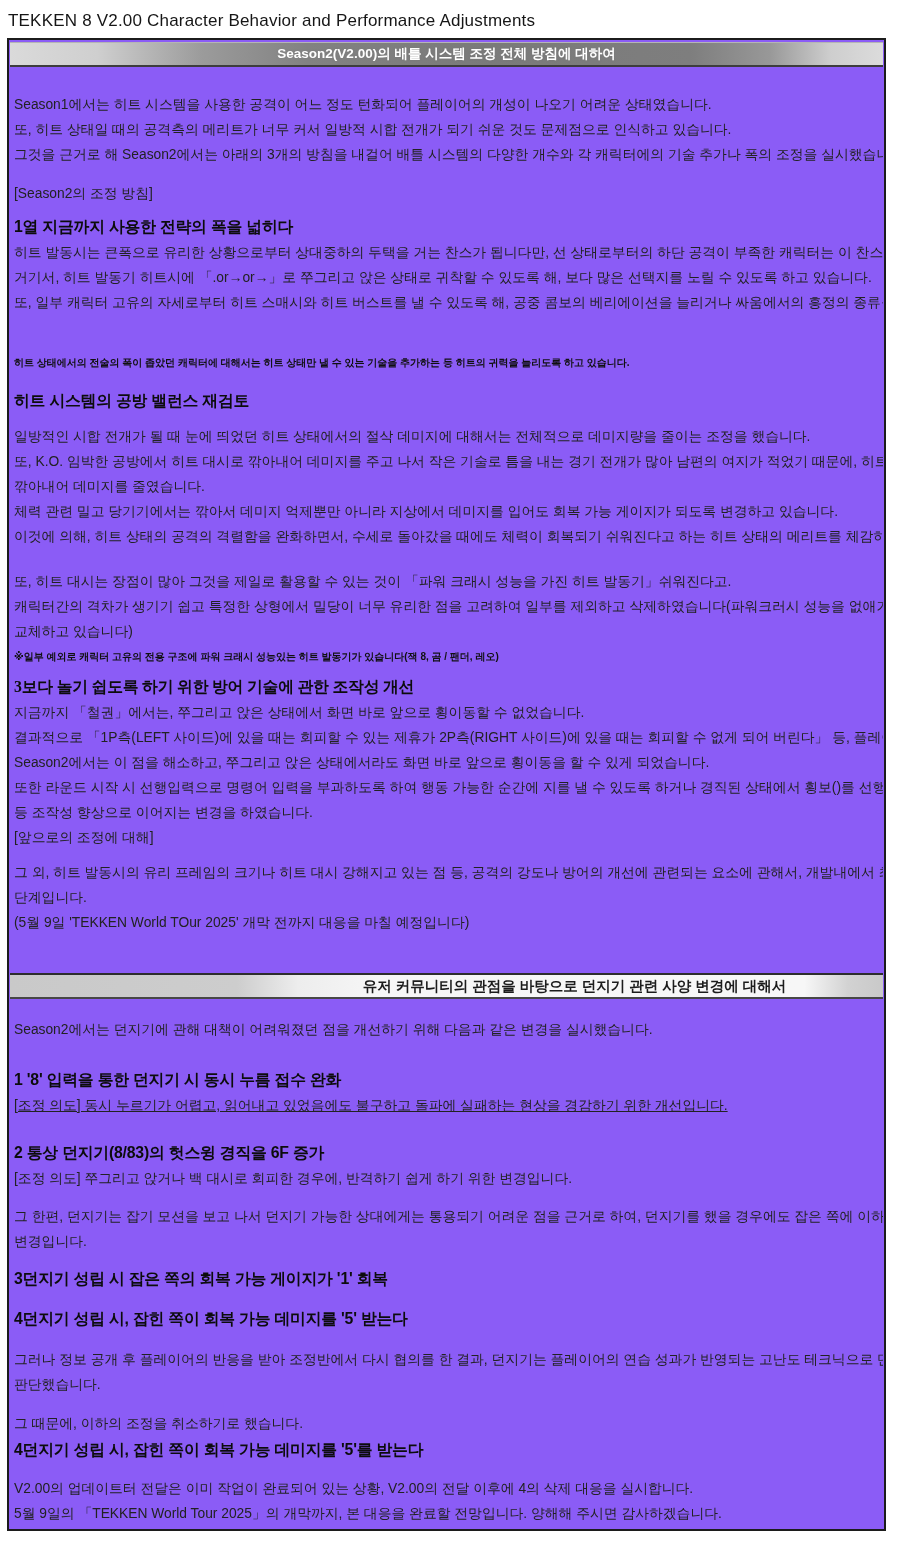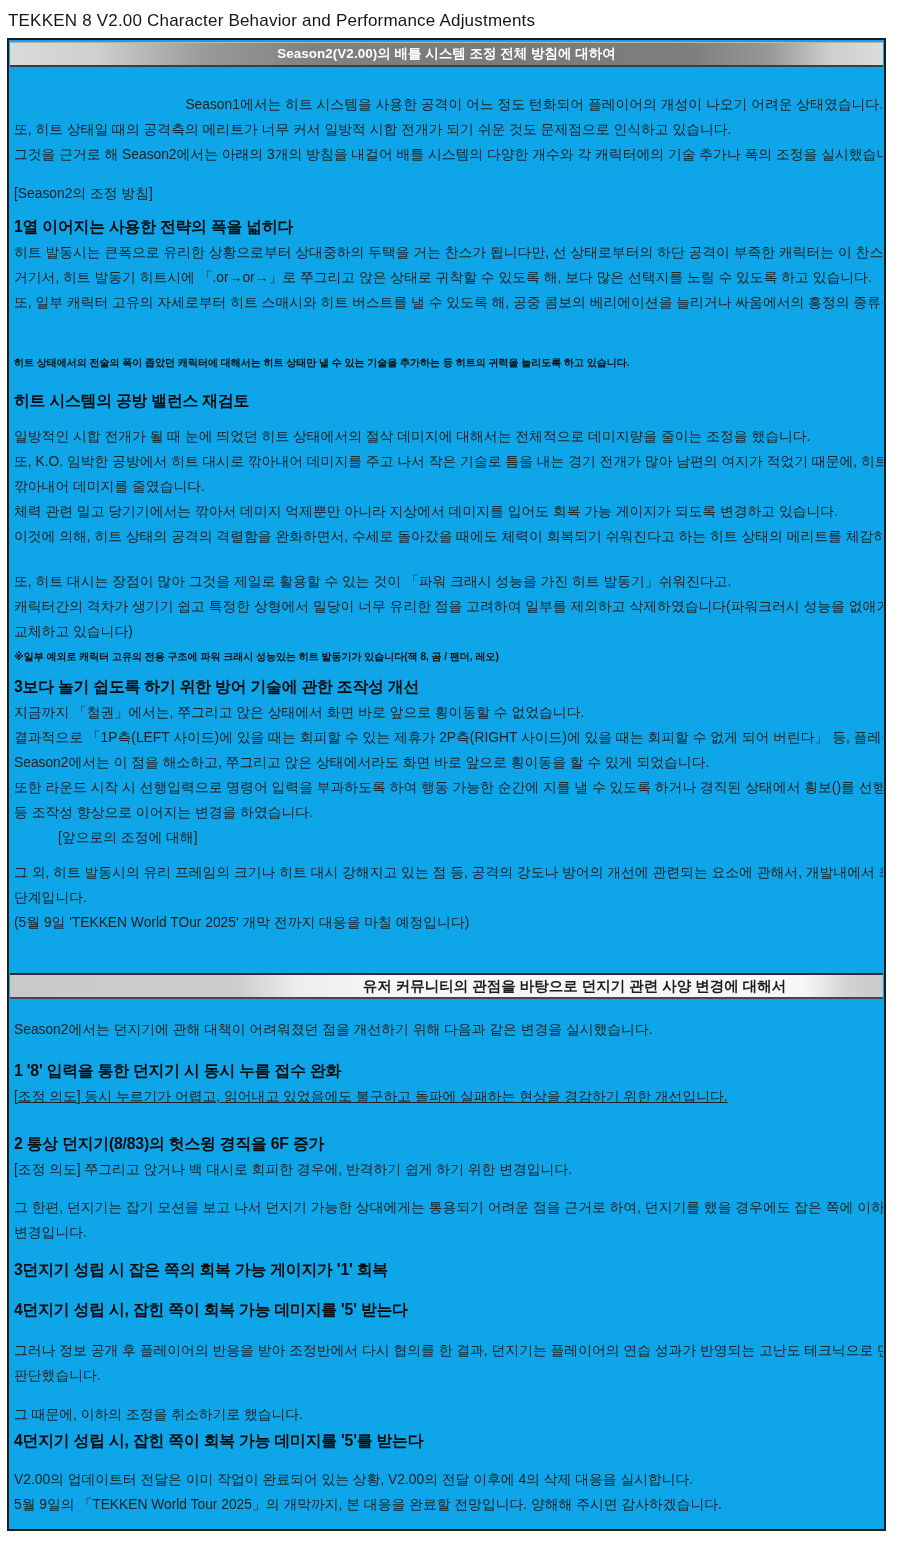--- a/index.html
+++ b/index.html
@@ -7,21 +7,21 @@
     width:900px;height:1545px;position:relative;background:#ffffff;
     font-family:"Liberation Sans","DejaVu Sans",sans-serif;
     overflow:hidden;
   }
   .page-title{
     position:absolute;top:11px;left:8px;
     font-size:17px;color:#161616;letter-spacing:.2px;white-space:nowrap;
   }
   .doc-box{
     position:absolute;top:38px;left:7px;width:875px;height:1489px;
-    border:2px solid #1c1c1c;background:#0ea5e9;
+    border:2px solid #1c1c1c;background:#8b5cf6;
   }
   .bar{
     position:absolute;left:1px;right:1px;height:22px;
     display:flex;align-items:center;justify-content:center;
   }
   .bar1{
     top:2px;
     background:linear-gradient(to right,
       #dadada 0%,#cfcfcf 10%,#9b9b9b 22%,#828282 34%,
       #7a7a7a 55%,#7e7e7e 78%,#989898 87%,#cecece 94%,#dcdcdc 100%);
@@ -57,58 +57,58 @@
 
 <div class="page-title">TEKKEN 8 V2.00 Character Behavior and Performance Adjustments</div>
 
 <div class="doc-box">
 
   <div class="bar bar1">
     <span class="bar-text">Season2(V2.00)의 배틀 시스템 조정 전체 방침에 대하여</span>
   </div>
 
   <div class="content" id="s1">
-      <div class="line b" style="margin-top: 28px; text-align: right;">Season1에서는 히트 시스템을 사용한 공격이 어느 정도 턴화되어 플레이어의 개성이 나오기 어려운 상태였습니다.</div>
+      <div class="line b" style="margin-top: 28px;">Season1에서는 히트 시스템을 사용한 공격이 어느 정도 턴화되어 플레이어의 개성이 나오기 어려운 상태였습니다.</div>
       <div class="line b" style="margin-top: 0px;">또, 히트 상태일 때의 공격측의 메리트가 너무 커서 일방적 시합 전개가 되기 쉬운 것도 문제점으로 인식하고 있습니다.</div>
       <div class="line b" style="margin-top: 0px;">그것을 근거로 해 Season2에서는 아래의 3개의 방침을 내걸어 배틀 시스템의 다양한 개수와 각 캐릭터에의 기술 추가나 폭의 조정을 실시했습니다.</div>
       <div class="line b" style="margin-top: 14px;">[Season2의 조정 방침]</div>
-      <div class="line h" style="margin-top: 7px;">1열 이어지는 사용한 전략의 폭을 넓히다</div>
+      <div class="line h" style="margin-top: 7px;">1열 지금까지 사용한 전략의 폭을 넓히다</div>
       <div class="line b" style="margin-top: 0px;">히트 발동시는 큰폭으로 유리한 상황으로부터 상대중하의 두택을 거는 찬스가 됩니다만, 선 상태로부터의 하단 공격이 부족한 캐릭터는 이 찬스를 충분히 살리지 못했습니다.</div>
       <div class="line b" style="margin-top: 0px;">거기서, 히트 발동기 히트시에 「.or→or→」로 쭈그리고 앉은 상태로 귀착할 수 있도록 해, 보다 많은 선택지를 노릴 수 있도록 하고 있습니다.</div>
       <div class="line b" style="margin-top: 0px;">또, 일부 캐릭터 고유의 자세로부터 히트 스매시와 히트 버스트를 낼 수 있도록 해, 공중 콤보의 베리에이션을 늘리거나 싸움에서의 흥정의 종류를 늘렸습니다.</div>
       <div class="line sb" style="margin-top: 35px;">히트 상태에서의 전술의 폭이 좁았던 캐릭터에 대해서는 히트 상태만 낼 수 있는 기술을 추가하는 등 히트의 귀력을 늘리도록 하고 있습니다.</div>
       <div class="line h" style="margin-top: 12px;">히트 시스템의 공방 밸런스 재검토</div>
       <div class="line b" style="margin-top: 10px;">일방적인 시합 전개가 될 때 눈에 띄었던 히트 상태에서의 절삭 데미지에 대해서는 전체적으로 데미지량을 줄이는 조정을 했습니다.</div>
       <div class="line b" style="margin-top: 0px;">또, K.O. 임박한 공방에서 히트 대시로 깎아내어 데미지를 주고 나서 작은 기술로 틈을 내는 경기 전개가 많아 남편의 여지가 적었기 때문에, 히트 대시를 가드했을 때 추가되는</div>
       <div class="line b" style="margin-top: 0px;">깎아내어 데미지를 줄였습니다.</div>
       <div class="line b" style="margin-top: 0px;">체력 관련 밀고 당기기에서는 깎아서 데미지 억제뿐만 아니라 지상에서 데미지를 입어도 회복 가능 게이지가 되도록 변경하고 있습니다.</div>
       <div class="line b" style="margin-top: 0px;">이것에 의해, 히트 상태의 공격의 격렬함을 완화하면서, 수세로 돌아갔을 때에도 체력이 회복되기 쉬워진다고 하는 히트 상태의 메리트를 체감하기 쉽게 하고 있습니다.</div>
       <div class="line b" style="margin-top: 20px;">또, 히트 대시는 장점이 많아 그것을 제일로 활용할 수 있는 것이 「파워 크래시 성능을 가진 히트 발동기」쉬워진다고.</div>
       <div class="line b" style="margin-top: 0px;">캐릭터간의 격차가 생기기 쉽고 특정한 상형에서 밀당이 너무 유리한 점을 고려하여 일부를 제외하고 삭제하였습니다(파워크러시 성능을 없애거나 다른 히트발동기로</div>
       <div class="line b" style="margin-top: 0px;">교체하고 있습니다)</div>
       <div class="line sb" style="margin-top: 0px;">※일부 예외로 캐릭터 고유의 전용 구조에 파워 크래시 성능있는 히트 발동기가 있습니다(잭 8, 곰 / 팬더, 레오)</div>
-      <div class="line h" style="margin-top: 4px;">3보다 놀기 쉽도록 하기 위한 방어 기술에 관한 조작성 개선</div>
+      <div class="line h" style="margin-top: 4px; font-family: Liberation Serif, serif;">3보다 놀기 쉽도록 하기 위한 방어 기술에 관한 조작성 개선</div>
       <div class="line b" style="margin-top: 0px;">지금까지 「철권」에서는, 쭈그리고 앉은 상태에서 화면 바로 앞으로 횡이동할 수 없었습니다.</div>
       <div class="line b" style="margin-top: 0px;">결과적으로 「1P측(LEFT 사이드)에 있을 때는 회피할 수 있는 제휴가 2P측(RIGHT 사이드)에 있을 때는 회피할 수 없게 되어 버린다」 등, 플레이어의 지식. 식대</div>
       <div class="line b" style="margin-top: 0px;">Season2에서는 이 점을 해소하고, 쭈그리고 앉은 상태에서라도 화면 바로 앞으로 횡이동을 할 수 있게 되었습니다.</div>
       <div class="line b" style="margin-top: 0px;">또한 라운드 시작 시 선행입력으로 명령어 입력을 부과하도록 하여 행동 가능한 순간에 지를 낼 수 있도록 하거나 경직된 상태에서 횡보()를 선행입력으로 수행할 수 있도록 하는</div>
       <div class="line b" style="margin-top: 0px;">등 조작성 향상으로 이어지는 변경을 하였습니다.</div>
-      <div class="line b" style="margin-top: 0px; margin-left: 44px;">[앞으로의 조정에 대해]</div>
+      <div class="line b" style="margin-top: 0px;">[앞으로의 조정에 대해]</div>
       <div class="line b" style="margin-top: 10px;">그 외, 히트 발동시의 유리 프레임의 크기나 히트 대시 강해지고 있는 점 등, 공격의 강도나 방어의 개선에 관련되는 요소에 관해서, 개발내에서 최종 조정을 실시하고 있는</div>
       <div class="line b" style="margin-top: 0px;">단계입니다.</div>
       <div class="line b" style="margin-top: 0px;"> (5월 9일 'TEKKEN World TOur 2025' 개막 전까지 대응을 마칠 예정입니다)</div>
     </div>
 
   <div class="bar bar2">
     <span class="bar-text">유저 커뮤니티의 관점을 바탕으로 던지기 관련 사양 변경에 대해서</span>
   </div>
 
   <div class="content" id="s2">
       <div class="line b" style="margin-top: 20px;">Season2에서는 던지기에 관해 대책이 어려워졌던 점을 개선하기 위해 다음과 같은 변경을 실시했습니다.</div>
-      <div class="line h" style="margin-top: 15px;">1 '8' 입력을 통한 던지기 시 동시 누름 접수 완화</div>
+      <div class="line h" style="margin-top: 24px;">1 '8' 입력을 통한 던지기 시 동시 누름 접수 완화</div>
       <div class="line b" style="margin-top: 0px; text-decoration: underline;">[조정 의도] 동시 누르기가 어렵고, 읽어내고 있었음에도 불구하고 돌파에 실패하는 현상을 경감하기 위한 개선입니다.</div>
       <div class="line h" style="margin-top: 21px;">2 통상 던지기(8/83)의 헛스윙 경직을 6F 증가</div>
       <div class="line b" style="margin-top: 0px;">[조정 의도] 쭈그리고 앉거나 백 대시로 회피한 경우에, 반격하기 쉽게 하기 위한 변경입니다.</div>
       <div class="line b" style="margin-top: 13px;">그 한편, 던지기는 잡기 모션을 보고 나서 던지기 가능한 상대에게는 통용되기 어려운 점을 근거로 하여, 던지기를 했을 경우에도 잡은 쪽에 이하의 메리트를 주는 형태로</div>
       <div class="line b" style="margin-top: 0px;">변경입니다.</div>
       <div class="line h" style="margin-top: 11px;">3던지기 성립 시 잡은 쪽의 회복 가능 게이지가 '1' 회복</div>
       <div class="line h" style="margin-top: 13px;">4던지기 성립 시, 잡힌 쪽이 회복 가능 데미지를 '5' 받는다</div>
       <div class="line b" style="margin-top: 15px;">그러나 정보 공개 후 플레이어의 반응을 받아 조정반에서 다시 협의를 한 결과, 던지기는 플레이어의 연습 성과가 반영되는 고난도 테크닉으로 단점을 주는 것은 과도하다고</div>
       <div class="line b" style="margin-top: 0px;">판단했습니다.</div>
       <div class="line b" style="margin-top: 14px;">그 때문에, 이하의 조정을 취소하기로 했습니다.</div>

